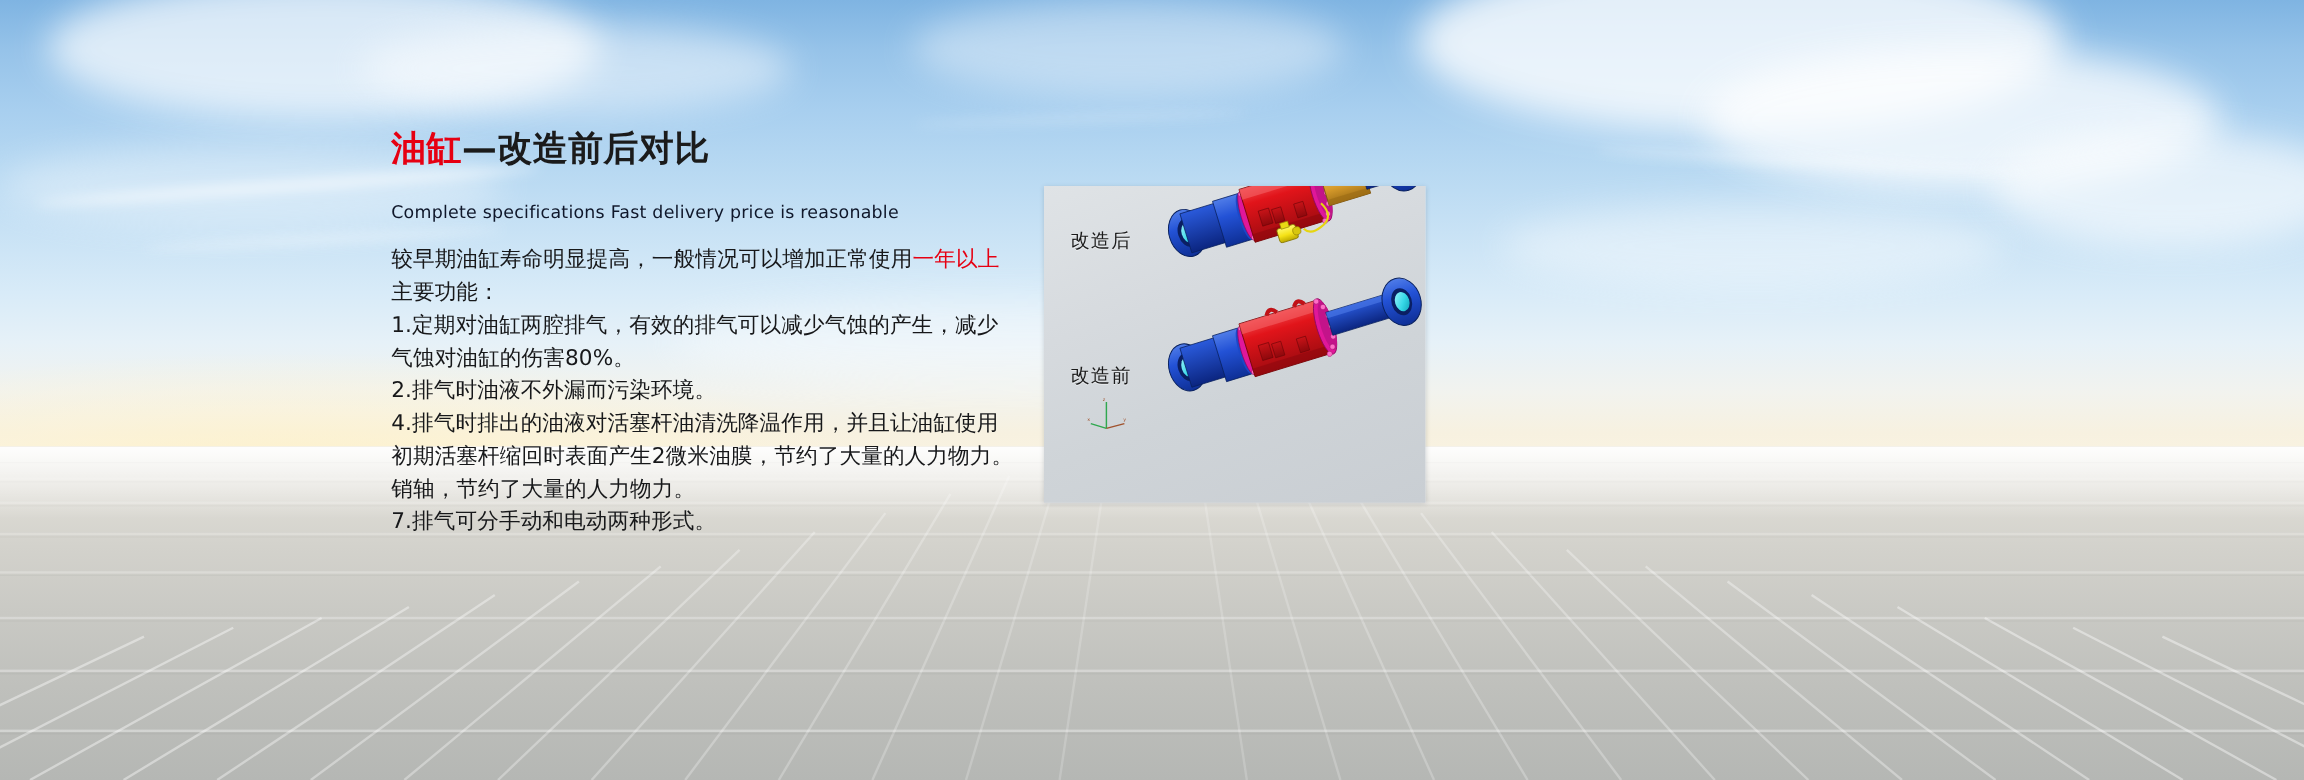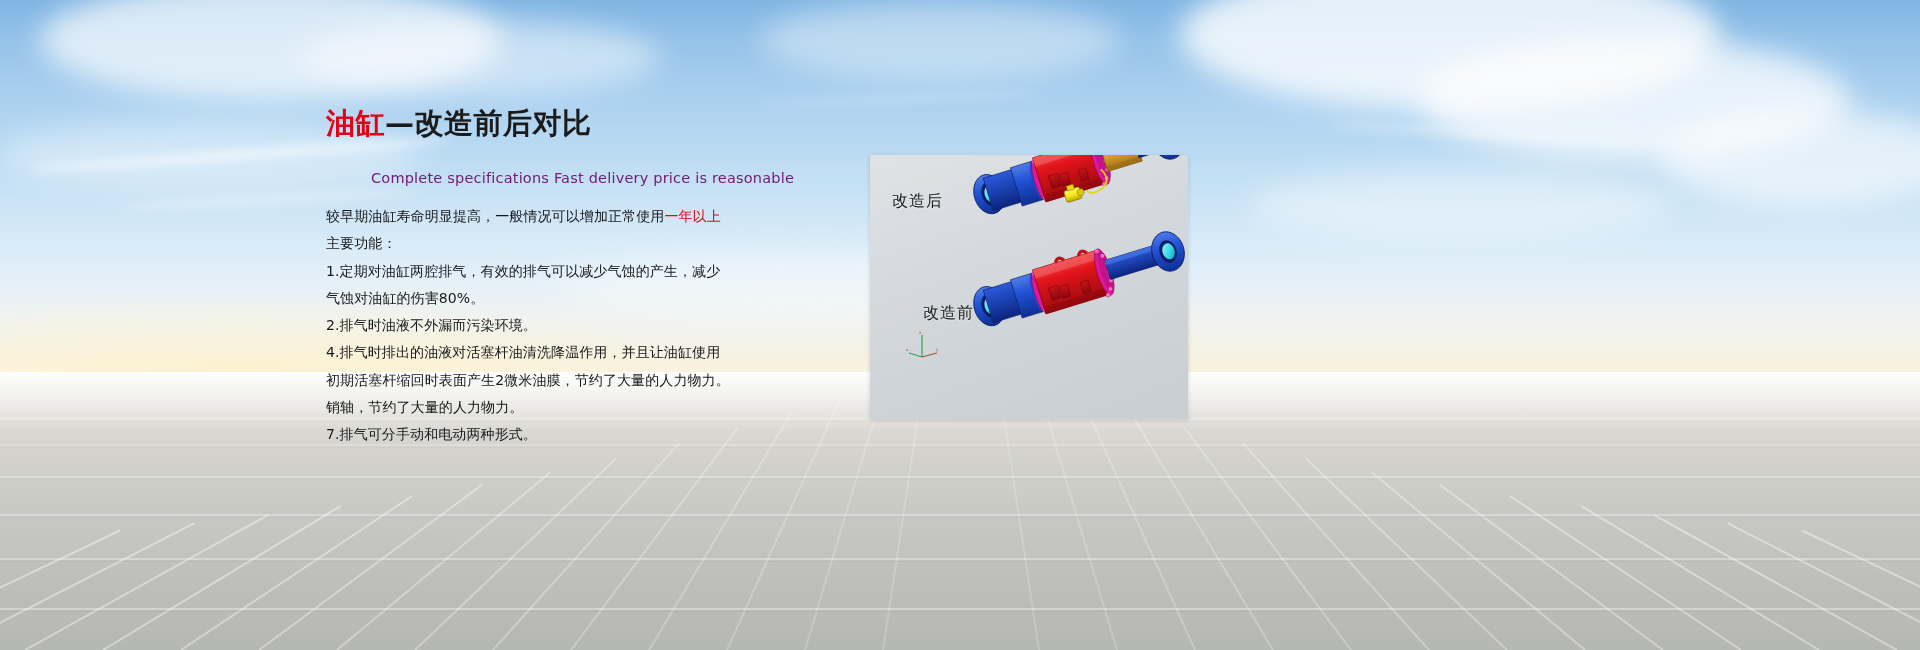--- a/index.html
+++ b/index.html
@@ -103,32 +103,31 @@
   }
   .title-wrap { position: absolute; left: 326px; top: 108px; }
   .title {
     font-family: "DejaVu Sans", "Liberation Sans", sans-serif;
     font-size: 29px; font-weight: 700; letter-spacing: .5px;
     color: #1b1b1b; white-space: nowrap; line-height: 1.1;
   }
   .title .hl { color: #e60012; }
   .subtitle {
     position: absolute; left: 326px; top: 170px;
-    font-size: 14.5px; color: #701a75; letter-spacing: .2px;
+    font-size: 14.5px; color: #0f172a; letter-spacing: .2px;
     white-space: nowrap;
     font-family: "DejaVu Sans", "Liberation Sans", sans-serif;
-    margin-left: 45px;
   }
 
   .body-text {
     position: absolute; left: 326px; top: 203px;
     width: 430px;
   }
   .body-line {
-    font-size: 14px;
+    font-size: 18px;
     color: #17181a;
     line-height: 27.3px;
     white-space: nowrap;
     letter-spacing: .1px;
     font-family: "DejaVu Sans", "Liberation Sans", sans-serif;
   }
   .body-line .hl { color: #e60012; }
 
   
   .panel {
@@ -138,21 +137,21 @@
     box-shadow: 0 1px 4px rgba(60,70,80,0.22);
     overflow: hidden;
   }
   .panel-label {
     position: absolute;
     font-family: "DejaVu Serif", "Liberation Serif", serif;
     font-size: 16px; color: #1a1a1a; letter-spacing: 1px;
     text-shadow: 0 1px 0 rgba(255,255,255,0.5);
   }
   .label-after  { left: 22px; top: 36px; }
-  .label-before { left: 22px; top: 148px; margin-left: 31px; }
+  .label-before { left: 22px; top: 148px; }
 
   .cad-svg { position: absolute; left: 0; top: 0; width: 318px; height: 264px; }
 
   .axis-gizmo { position: absolute; left: 36px; top: 176px; width: 34px; height: 30px; }
 </style>
 </head>
 <body>
 
 <div class="stage">
 

